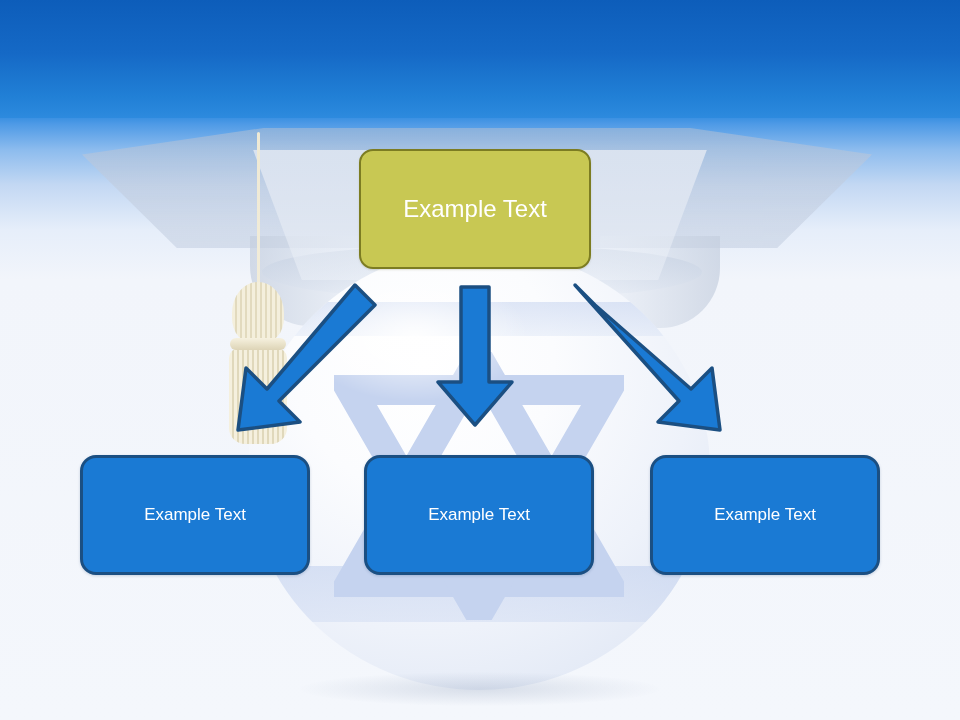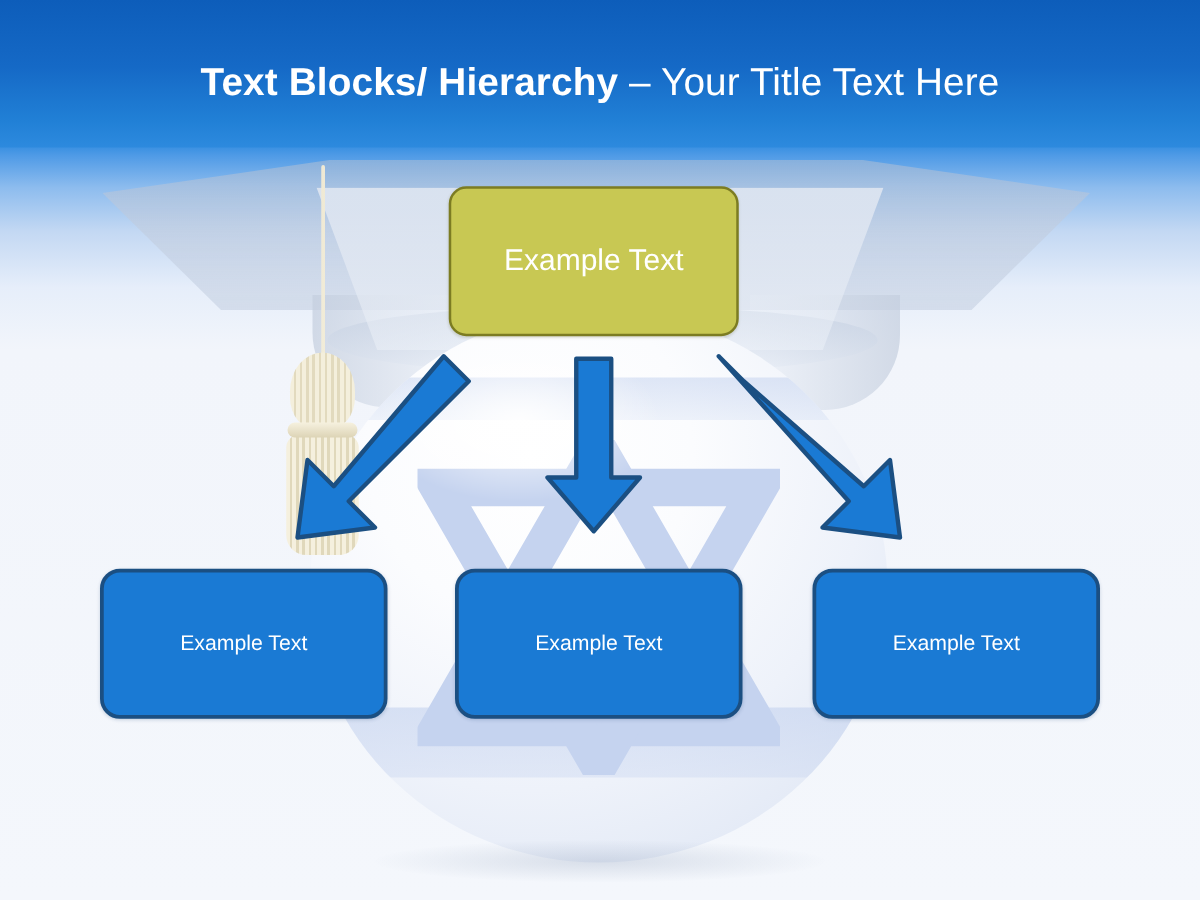--- a/index.html
+++ b/index.html
@@ -236,23 +236,20 @@
     <div class="globe-gloss"></div>
   </div>
   <div class="globe-shadow"></div>
 
   <div class="tassel-cord"></div>
   <div class="tassel-head"></div>
   <div class="tassel-skirt"></div>
   <div class="tassel-band"></div>
 
   <div class="header-band"></div>
-  <div class="slide-title">
-    <span class="t-bold">Text Blocks/ Hierarchy</span><span class="t-rest"> – </span><span class="t-rest">Your Title Text Here</span>
-  </div>
 
   <svg class="arrows" viewBox="0 0 960 720">
 
     <g>
       <polygon points="355,285 375,305 279,401 300,422 238,430 246,368 267,389" fill="#1a7ad4" stroke="#1b4f82" stroke-width="3.5" stroke-linejoin="round"></polygon>
     </g>
 
     <g>
       <polygon points="461,287 489,287 489,382 512,382 475,425 438,382 461,382" fill="#1a7ad4" stroke="#1b4f82" stroke-width="3.5" stroke-linejoin="round"></polygon>
     </g>

